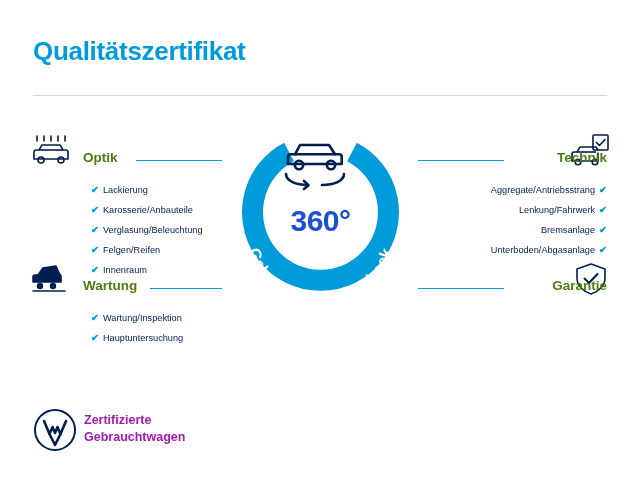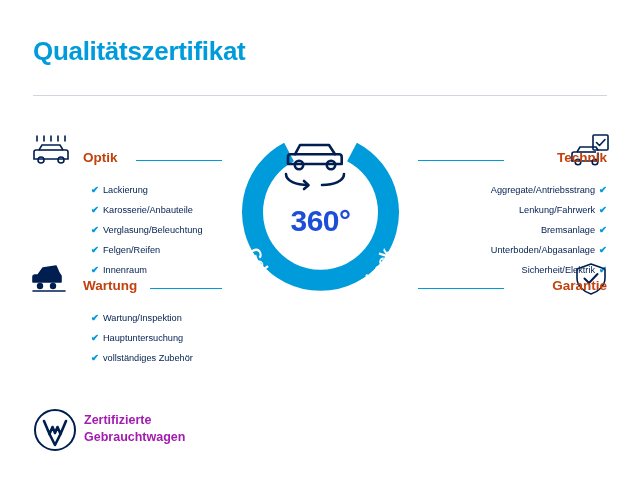--- a/index.html
+++ b/index.html
@@ -34,21 +34,21 @@
     left: 33px;
     top: 95px;
     width: 574px;
     height: 1px;
     background: #cfd6dd;
   }
   .section-heading {
     position: absolute;
     font-size: 13.5px;
     font-weight: bold;
-    color: #c2410c;
+    color: #4d7c0f;
     white-space: nowrap;
   }
   .section-rule {
     position: absolute;
     height: 1px;
     background: #009bdb;
   }
   .list {
     position: absolute;
     font-size: 9.2px;
@@ -151,37 +151,35 @@
       <circle cx="25" cy="28" r="2.8"></circle>
     </svg>
   </div>
   <div class="section-heading" style="right:33px; top:150px;">Technik</div>
   <div class="section-rule" style="left:418px; top:160px; width:86px;"></div>
   <div class="list right" style="right:33px; top:180px;">
     <div class="row"><span>Aggregate/Antriebsstrang</span><span class="check">✔</span></div>
     <div class="row"><span>Lenkung/Fahrwerk</span><span class="check">✔</span></div>
     <div class="row"><span>Bremsanlage</span><span class="check">✔</span></div>
     <div class="row"><span>Unterboden/Abgasanlage</span><span class="check">✔</span></div>
-    <div class="row"><span>Sicherheit/Elektrik</span><span class="check">✔</span></div>
   </div>
 
   <div class="icon" style="left:31px; top:262px;">
     <svg width="40" height="32" viewBox="0 0 40 32" fill="none" stroke="#001e50" stroke-width="1.6">
       <path d="M2 20 L2 15 C2 14 3 13 4 13 L7 13 L12 6 L25 4 L28 11 L30 14 L30 20 L2 20 Z" fill="#001e50" stroke="#001e50" stroke-linejoin="round"></path>
       <circle cx="9" cy="24" r="3.2" fill="#001e50" stroke="none"></circle>
       <circle cx="22" cy="24" r="3.2" fill="#001e50" stroke="none"></circle>
       <path d="M2 29 L34 29" stroke-linecap="round"></path>
     </svg>
   </div>
   <div class="section-heading" style="left:83px; top:278px;">Wartung</div>
   <div class="section-rule" style="left:150px; top:288px; width:72px;"></div>
   <div class="list left" style="left:83px; top:308px;">
     <div class="row"><span class="check">✔</span><span>Wartung/Inspektion</span></div>
     <div class="row"><span class="check">✔</span><span>Hauptuntersuchung</span></div>
-    <div class="row"><span class="check">✔</span><span>vollständiges Zubehör</span></div>
   </div>
 
   <div class="icon" style="left:574px; top:262px;">
     <svg width="34" height="34" viewBox="0 0 34 34" fill="none" stroke="#001e50" stroke-width="1.6">
       <path d="M17 2 L31 7 L31 16 C31 24 24 30 17 32 C10 30 3 24 3 16 L3 7 Z" stroke-linejoin="round"></path>
       <path d="M10.5 16.5 L15 21 L23.5 12" stroke-linecap="round" stroke-linejoin="round" stroke-width="2"></path>
     </svg>
   </div>
   <div class="section-heading" style="right:33px; top:278px;">Garantie</div>
   <div class="section-rule" style="left:418px; top:288px; width:86px;"></div>

